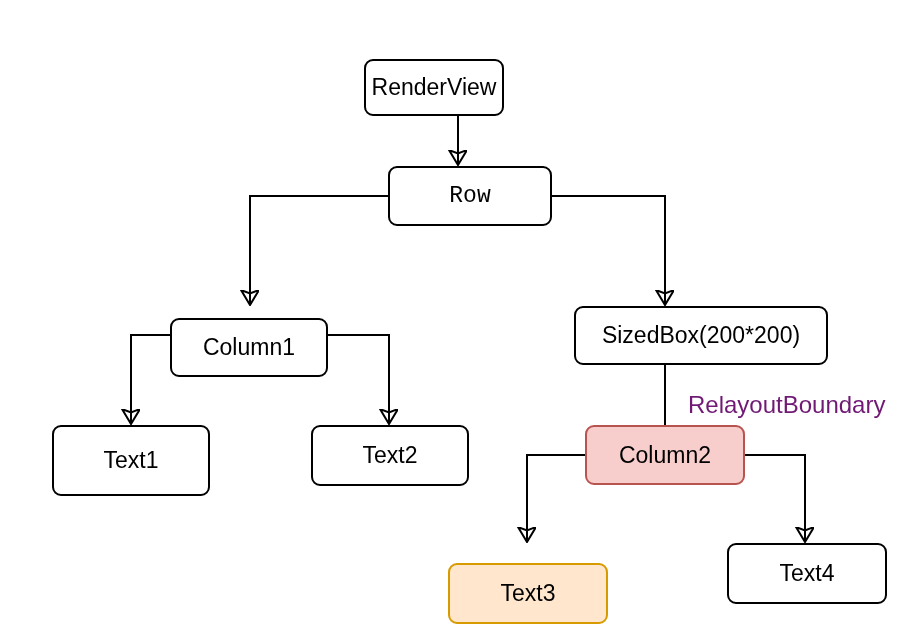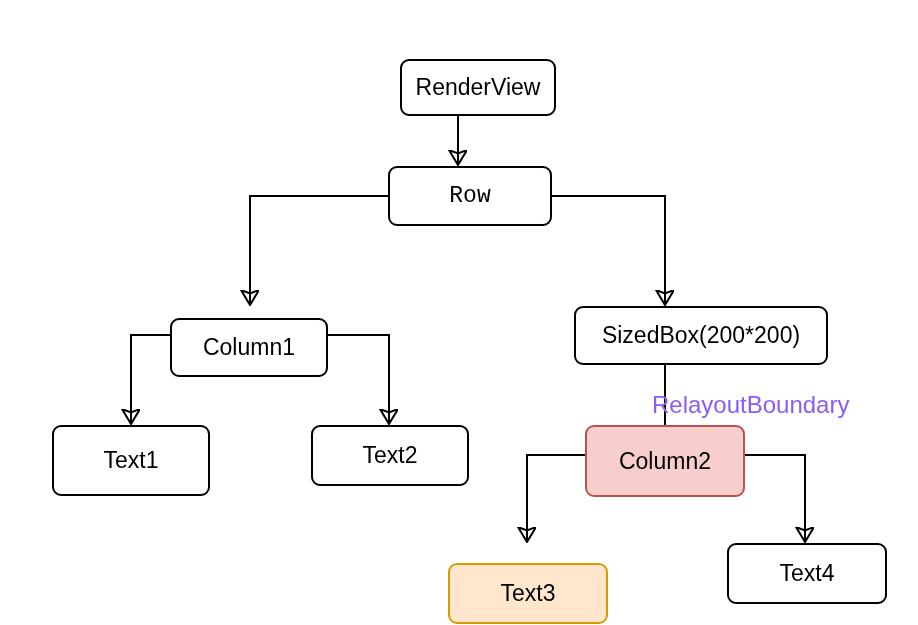--- a/index.html
+++ b/index.html
@@ -34,37 +34,37 @@
     border-radius: 9px;
     background: #ffffff;
     display: flex;
     align-items: center;
     justify-content: center;
     font-size: 23px;
     color: #000000;
     white-space: nowrap;
     line-height: 1;
   }
-  .node-renderview { left: 400px; top:  59px; width: 156px; height: 57px; text-align: center; }
+  .node-renderview { left: 364px; top:  59px; width: 140px; height: 57px; text-align: center; }
   .node-row        { left: 388px; top: 166px; width: 164px; height: 60px; font-family: Liberation Mono, monospace; }
   .node-column1    { left: 170px; top: 318px; width: 158px; height: 59px; }
   .node-sizedbox   { left: 555px; top: 306px; width: 254px; height: 59px; margin-left: 19px; }
   .node-text1      { left:  52px; top: 425px; width: 158px; height: 71px; }
   .node-text2      { left: 311px; top: 425px; width: 158px; height: 61px; }
-  .node-column2    { left: 585px; top: 425px; width: 160px; height: 72px;
+  .node-column2    { left: 585px; top: 425px; width: 160px; height: 60px;
                      background: #F8CECC; border-color: #B85450; }
   .node-text3      { left: 448px; top: 563px; width: 160px; height: 61px;
                      background: #FFE6CC; border-color: #D79B00; }
   .node-text4      { left: 727px; top: 543px; width: 160px; height: 61px; }
   .relayout-label {
     position: absolute;
-    left: 652px;
+    left: 688px;
     top: 393px;
     font-size: 24px;
-    color: #8b5cf6;
+    color: #701a75;
     white-space: nowrap;
     line-height: 1;
   }
 </style>
 </head>
 <body>
 
 <div class="canvas">
 
   <svg class="edges" width="918" height="625" viewBox="0 0 918 625" xmlns="http://www.w3.org/2000/svg">

